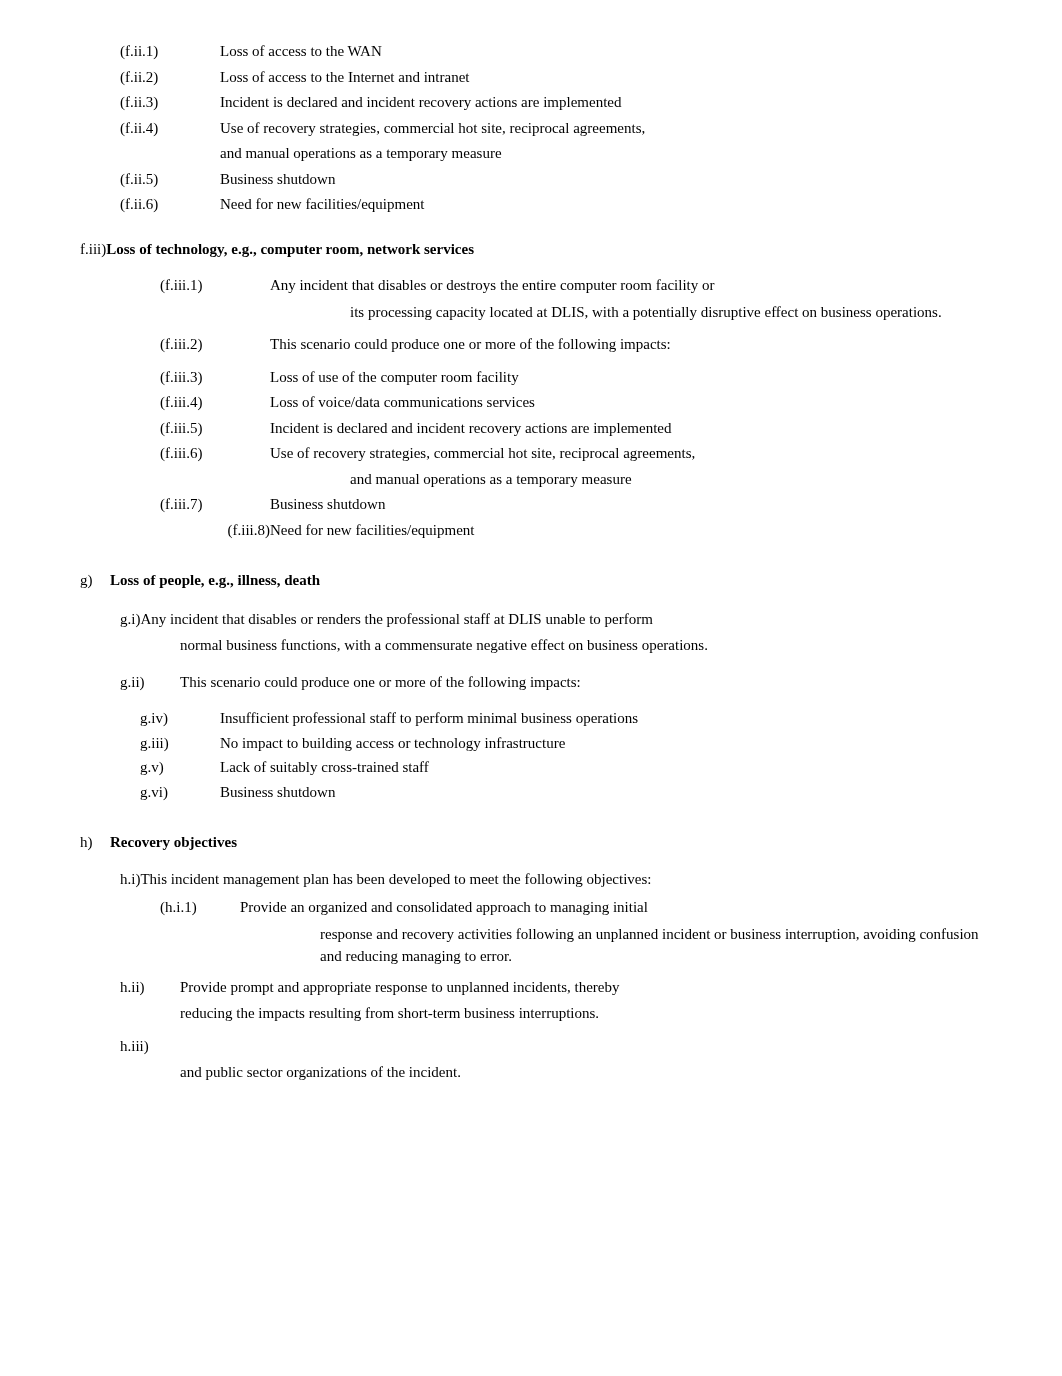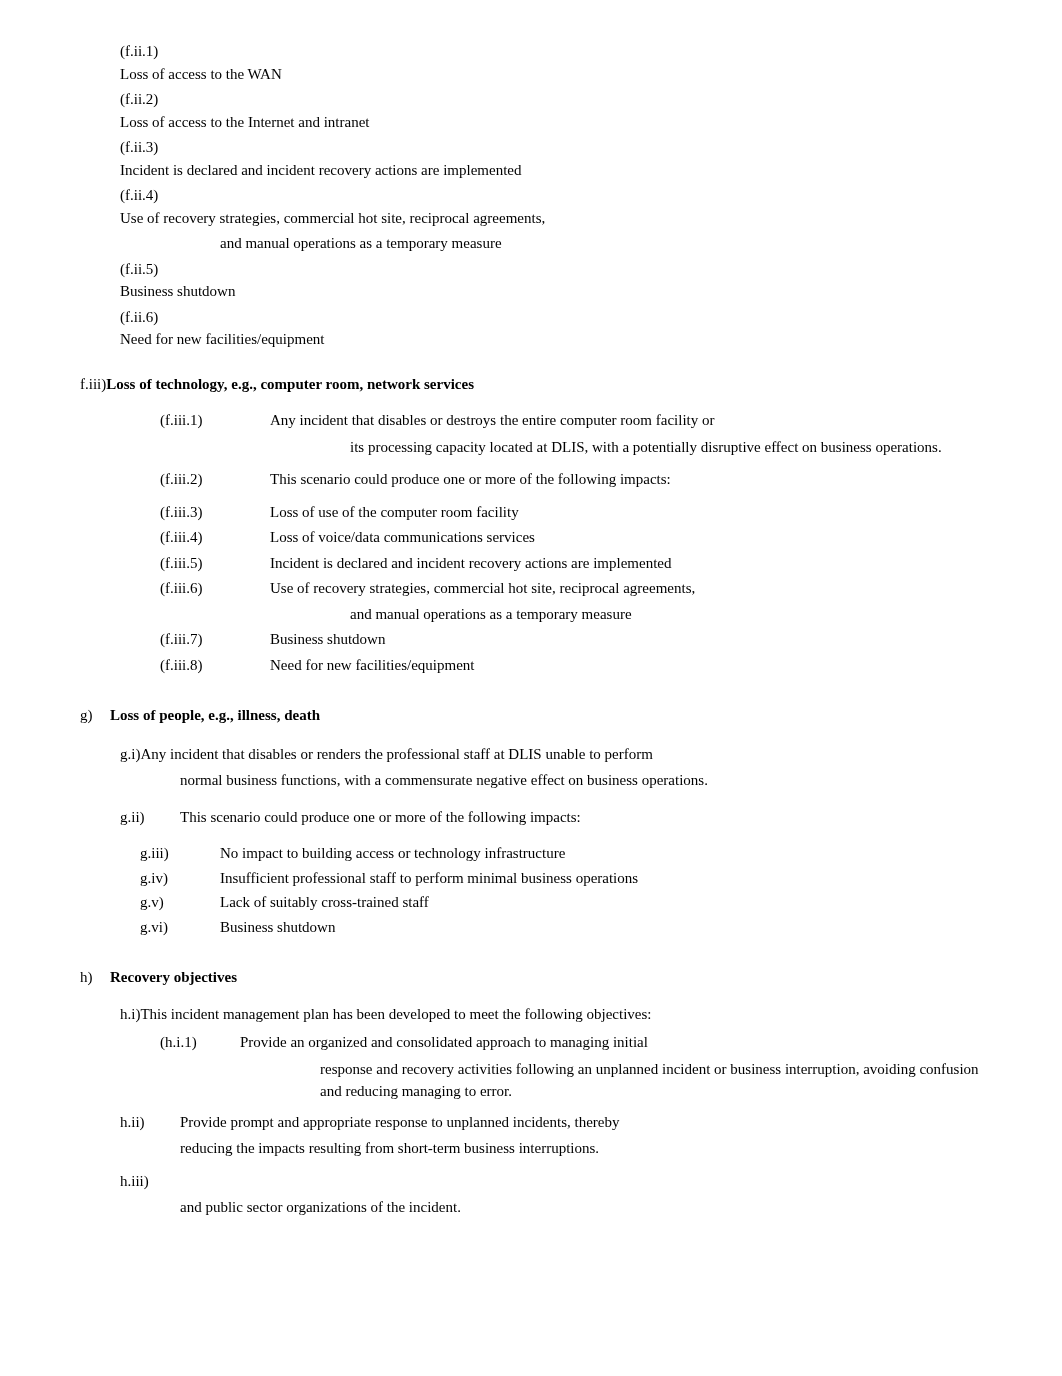--- a/index.html
+++ b/index.html
@@ -13,21 +13,20 @@
     }
     .section {
       margin-bottom: 18px;
     }
     .indent1 { margin-left: 40px; }
     .indent2 { margin-left: 80px; }
 
     .list-item {
       display: flex;
       margin-bottom: 3px;
-      flex-direction: column;
     }
     .list-item .label {
       min-width: 100px;
       flex-shrink: 0;
     }
     .list-item .content {
       flex: 1;
     }
 
     .g-items {
@@ -119,21 +118,21 @@
   <div style="margin-left:190px; margin-bottom:3px;">
     <span>and manual operations as a temporary measure</span>
   </div>
 
   <div style="display:flex; margin-bottom:3px;">
     <span style="min-width:110px; flex-shrink:0;">(f.iii.7)</span>
     <span>Business shutdown</span>
   </div>
 
   <div style="display:flex; margin-bottom:3px;">
-    <span style="min-width:110px; flex-shrink:0;">(f.iii.8)</span>
+    <span style="min-width:110px; flex-shrink:0;text-align:right;">(f.iii.8)</span>
     <span>Need for new facilities/equipment</span>
   </div>
 </div>
 
 <div style="margin-top:28px; margin-bottom:16px; display:flex;">
   <span style="min-width:30px; flex-shrink:0;">g)</span>
   <span style="font-weight:bold;">Loss of people, e.g., illness, death</span>
 </div>
 
 <div style="margin-left:40px; margin-bottom:4px;">
@@ -143,26 +142,26 @@
   <span>normal business functions, with a commensurate negative effect on business operations.</span>
 </div>
 
 <div style="margin-left:40px; margin-bottom:14px; display:flex;">
   <span style="min-width:60px; flex-shrink:0;">g.ii)</span>
   <span>This scenario could produce one or more of the following impacts:</span>
 </div>
 
 <div class="g-items">
   <div class="g-item-row">
+    <span class="g-label">g.iv)</span>
+    <span class="g-content">Insufficient professional staff to perform minimal business operations</span>
+  </div>
+  <div class="g-item-row">
     <span class="g-label">g.iii)</span>
     <span class="g-content">No impact to building access or technology infrastructure</span>
-  </div>
-  <div class="g-item-row">
-    <span class="g-label">g.iv)</span>
-    <span class="g-content">Insufficient professional staff to perform minimal business operations</span>
   </div>
   <div class="g-item-row">
     <span class="g-label">g.v)</span>
     <span class="g-content">Lack of suitably cross-trained staff</span>
   </div>
   <div class="g-item-row">
     <span class="g-label">g.vi)</span>
     <span class="g-content">Business shutdown</span>
   </div>
 </div>

